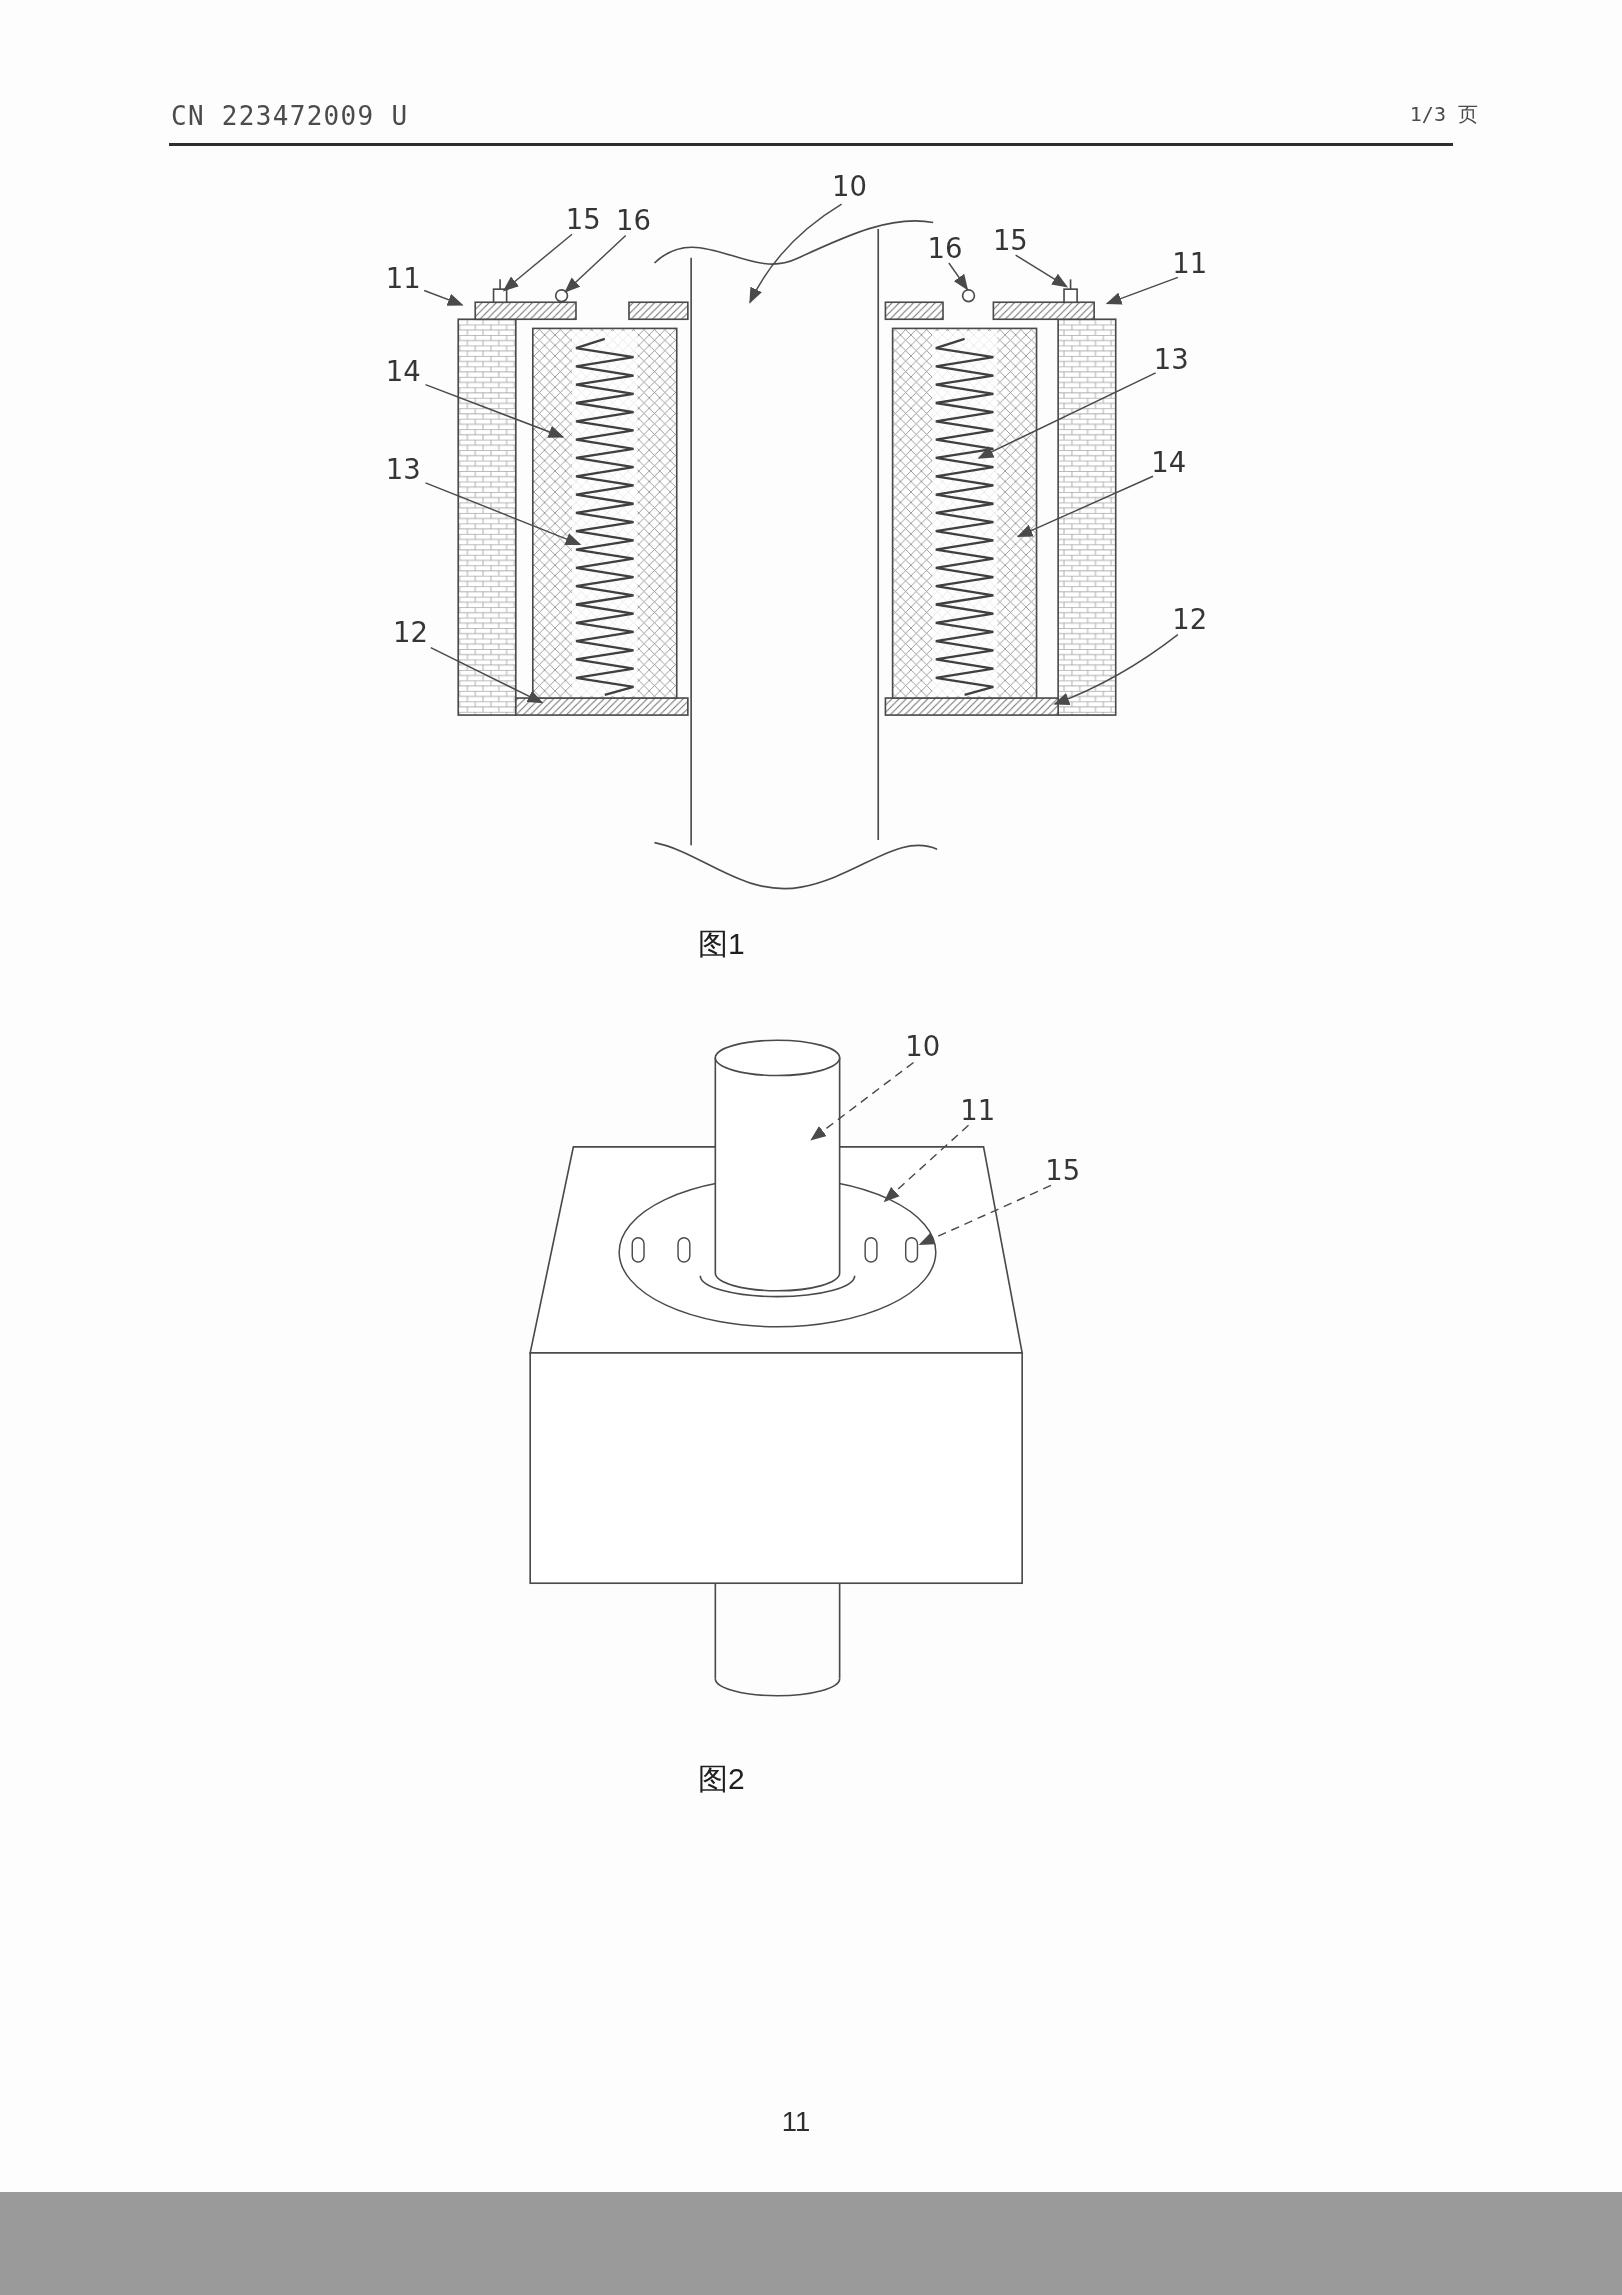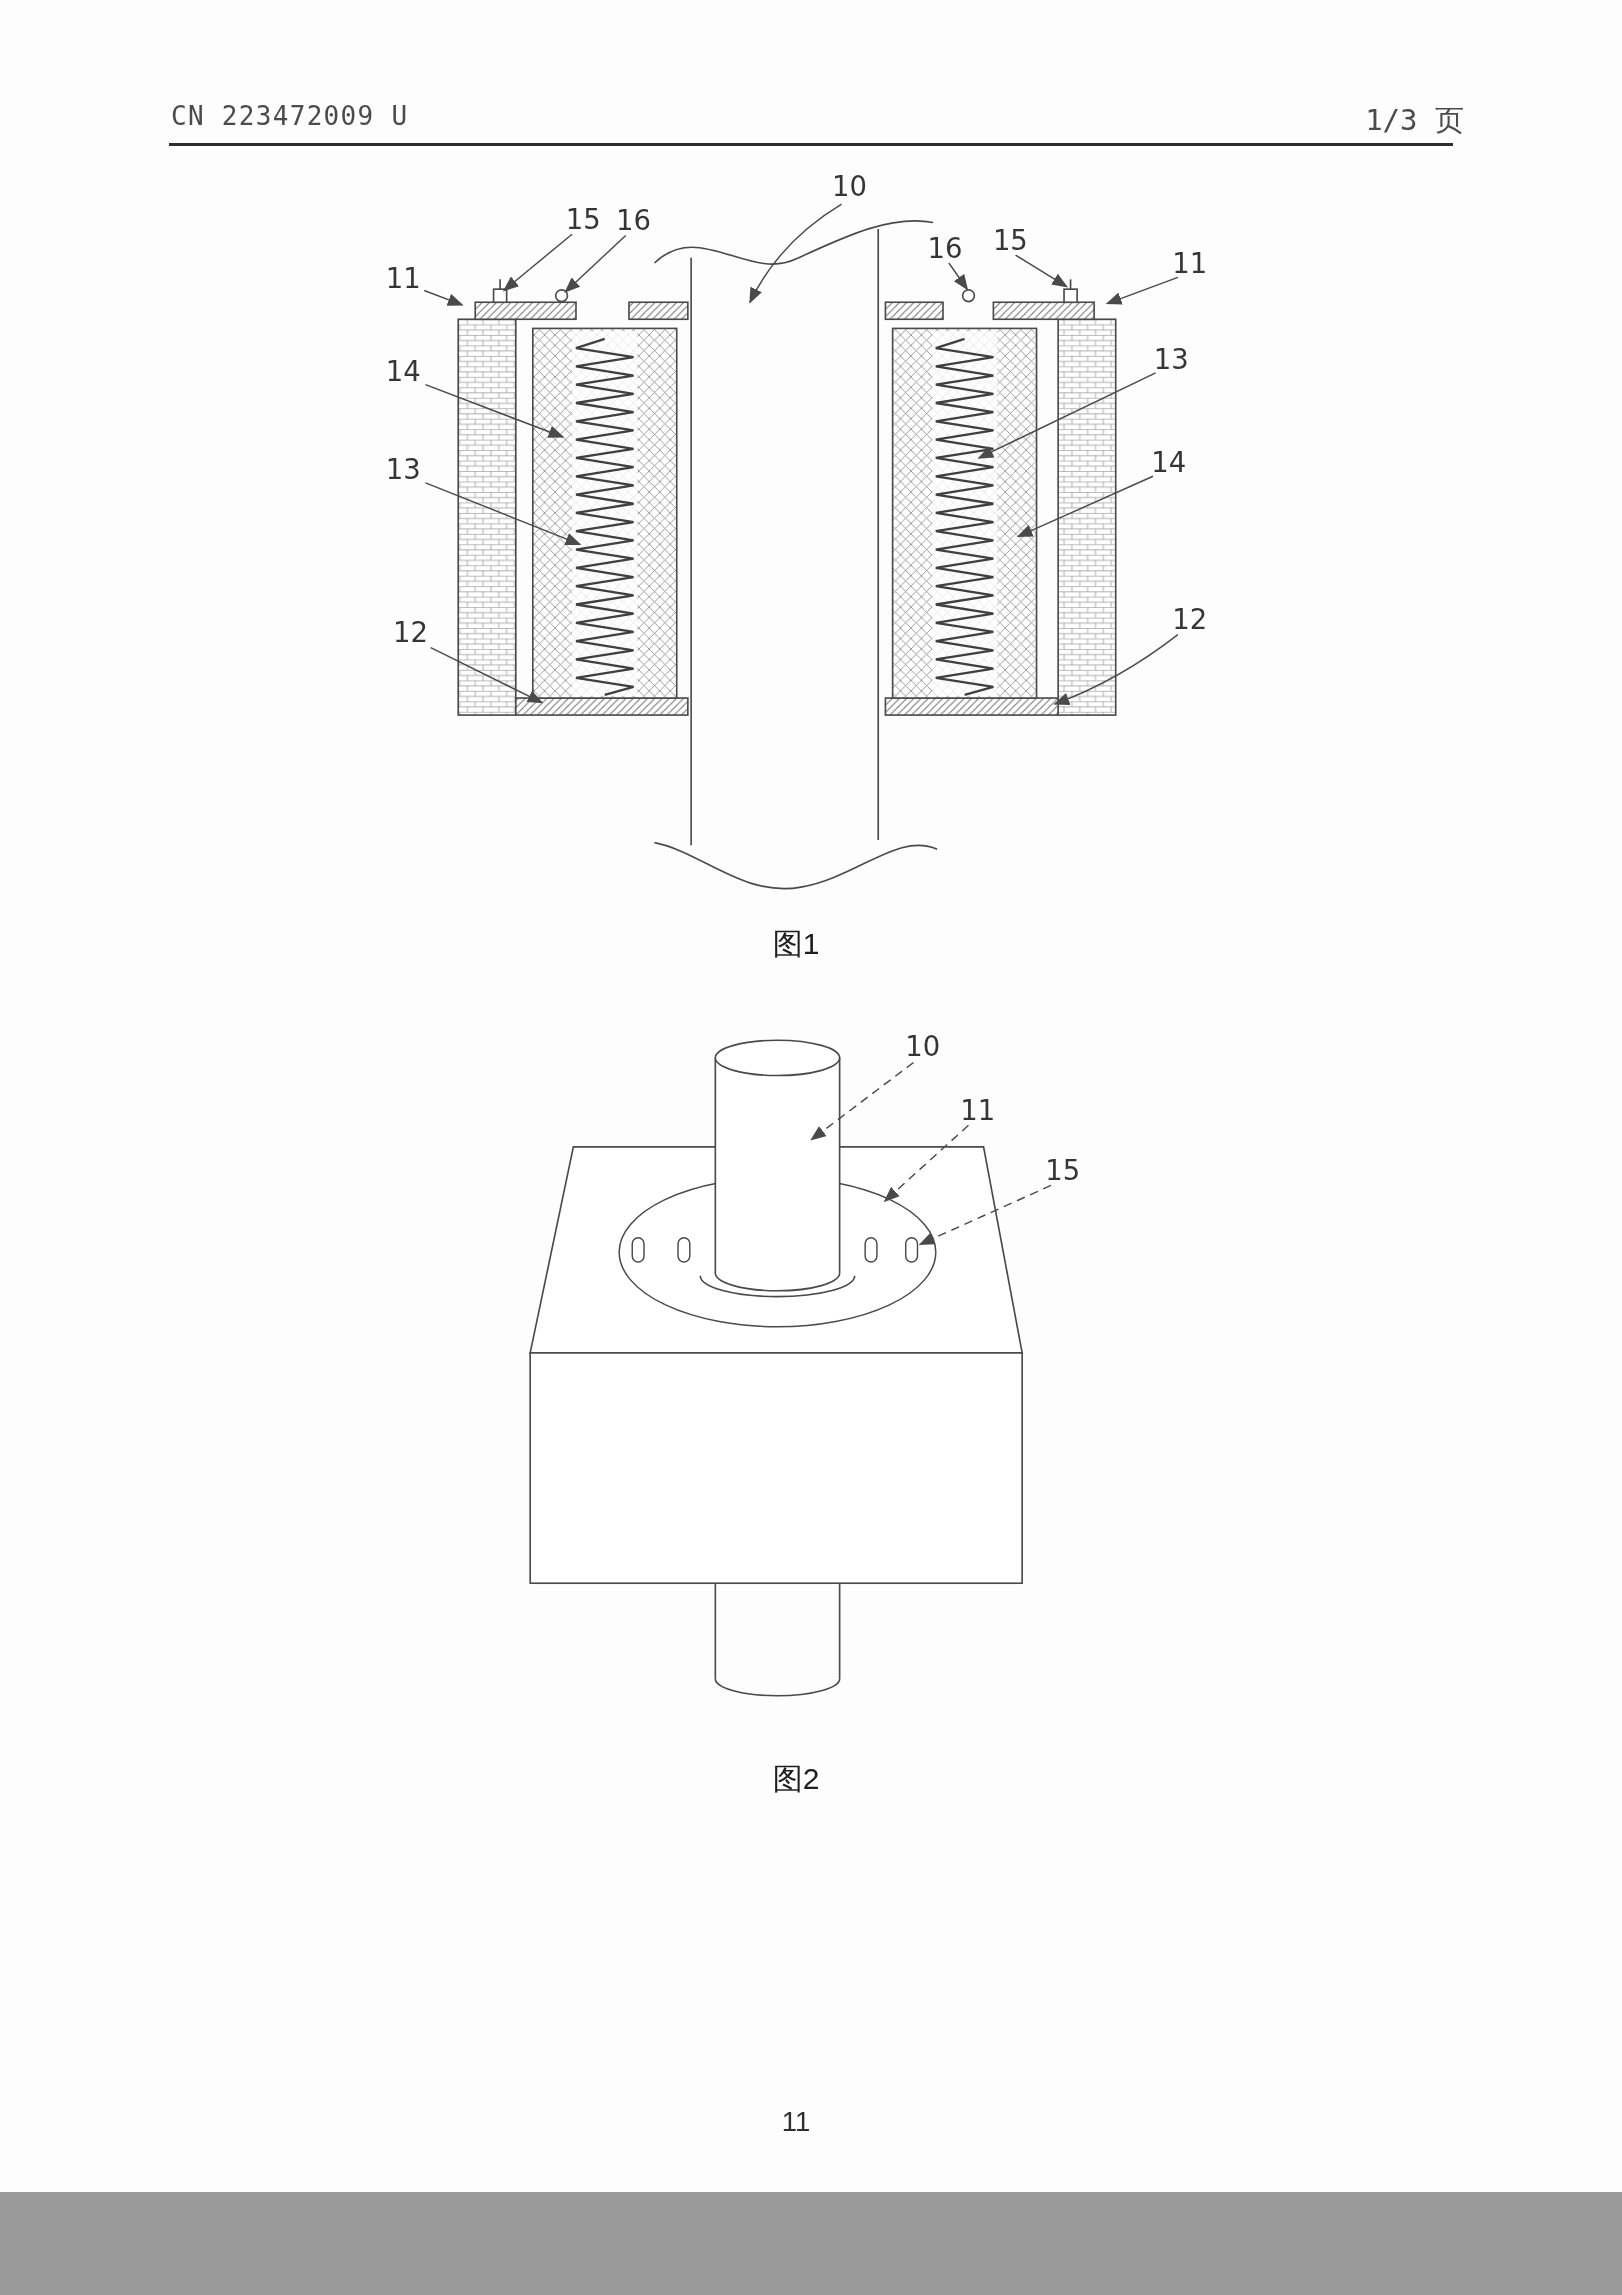--- a/index.html
+++ b/index.html
@@ -2,24 +2,24 @@
 <html style="font-size:10.5px"><head>
 <meta charset="utf-8">
 <style>
   html,body{margin:0;padding:0;background:#9a9a9a;}
   .page{position:relative;width:1623px;height:2192px;background:#fdfdfd;overflow:hidden;
         font-family:"Liberation Sans",sans-serif;padding-left:12px;}
   .hdr-num{position:absolute;left:171px;top:101px;font-family:"DejaVu Sans Mono",monospace;
            font-size:26px;color:#4b4b4b;letter-spacing:1.3px;white-space:pre;}
   .hdr-title{position:absolute;left:0;right:0;top:84px;text-align:center;font-size:39px;
              font-weight:700;color:#222;letter-spacing:17px;}
-  .hdr-page{position:absolute;right:171px;top:101px;font-family:"DejaVu Sans Mono",monospace;
-            font-size:29px;color:#4b4b4b;}
+  .hdr-page{position:absolute;right:157px;top:101px;font-family:"DejaVu Sans Mono",monospace;
+            font-size:20px;color:#4b4b4b;}
   .hdr-rule{position:absolute;left:169px;top:143px;width:1284px;height:2.6px;background:#2e2e2e;}
-  .caption{position:absolute;left:698px;width:196px;text-align:center;font-size:30px;color:#1e1e1e;z-index:3;}
+  .caption{position:absolute;left:698px;width:196px;font-size:30px;color:#1e1e1e;z-index:3;}
   .cap1{top:924px}.cap2{top:1759px}
   .pagenum{position:absolute;left:698px;width:196px;top:2106px;text-align:center;font-size:27.5px;color:#2e2e2e;}
   svg.canvas{position:absolute;left:0;top:0;z-index:1;}
   .ln{fill:none;stroke:#4a4a4a;stroke-width:2.5;}
   .leader{fill:none;stroke:#4a4a4a;stroke-width:2.2;}
   .dash{stroke-dasharray:13 9;}
   .num{font-size:42px;fill:#353535;font-family:"DejaVu Sans",sans-serif;text-anchor:middle;}
 </style>
 </head>
 <body>

